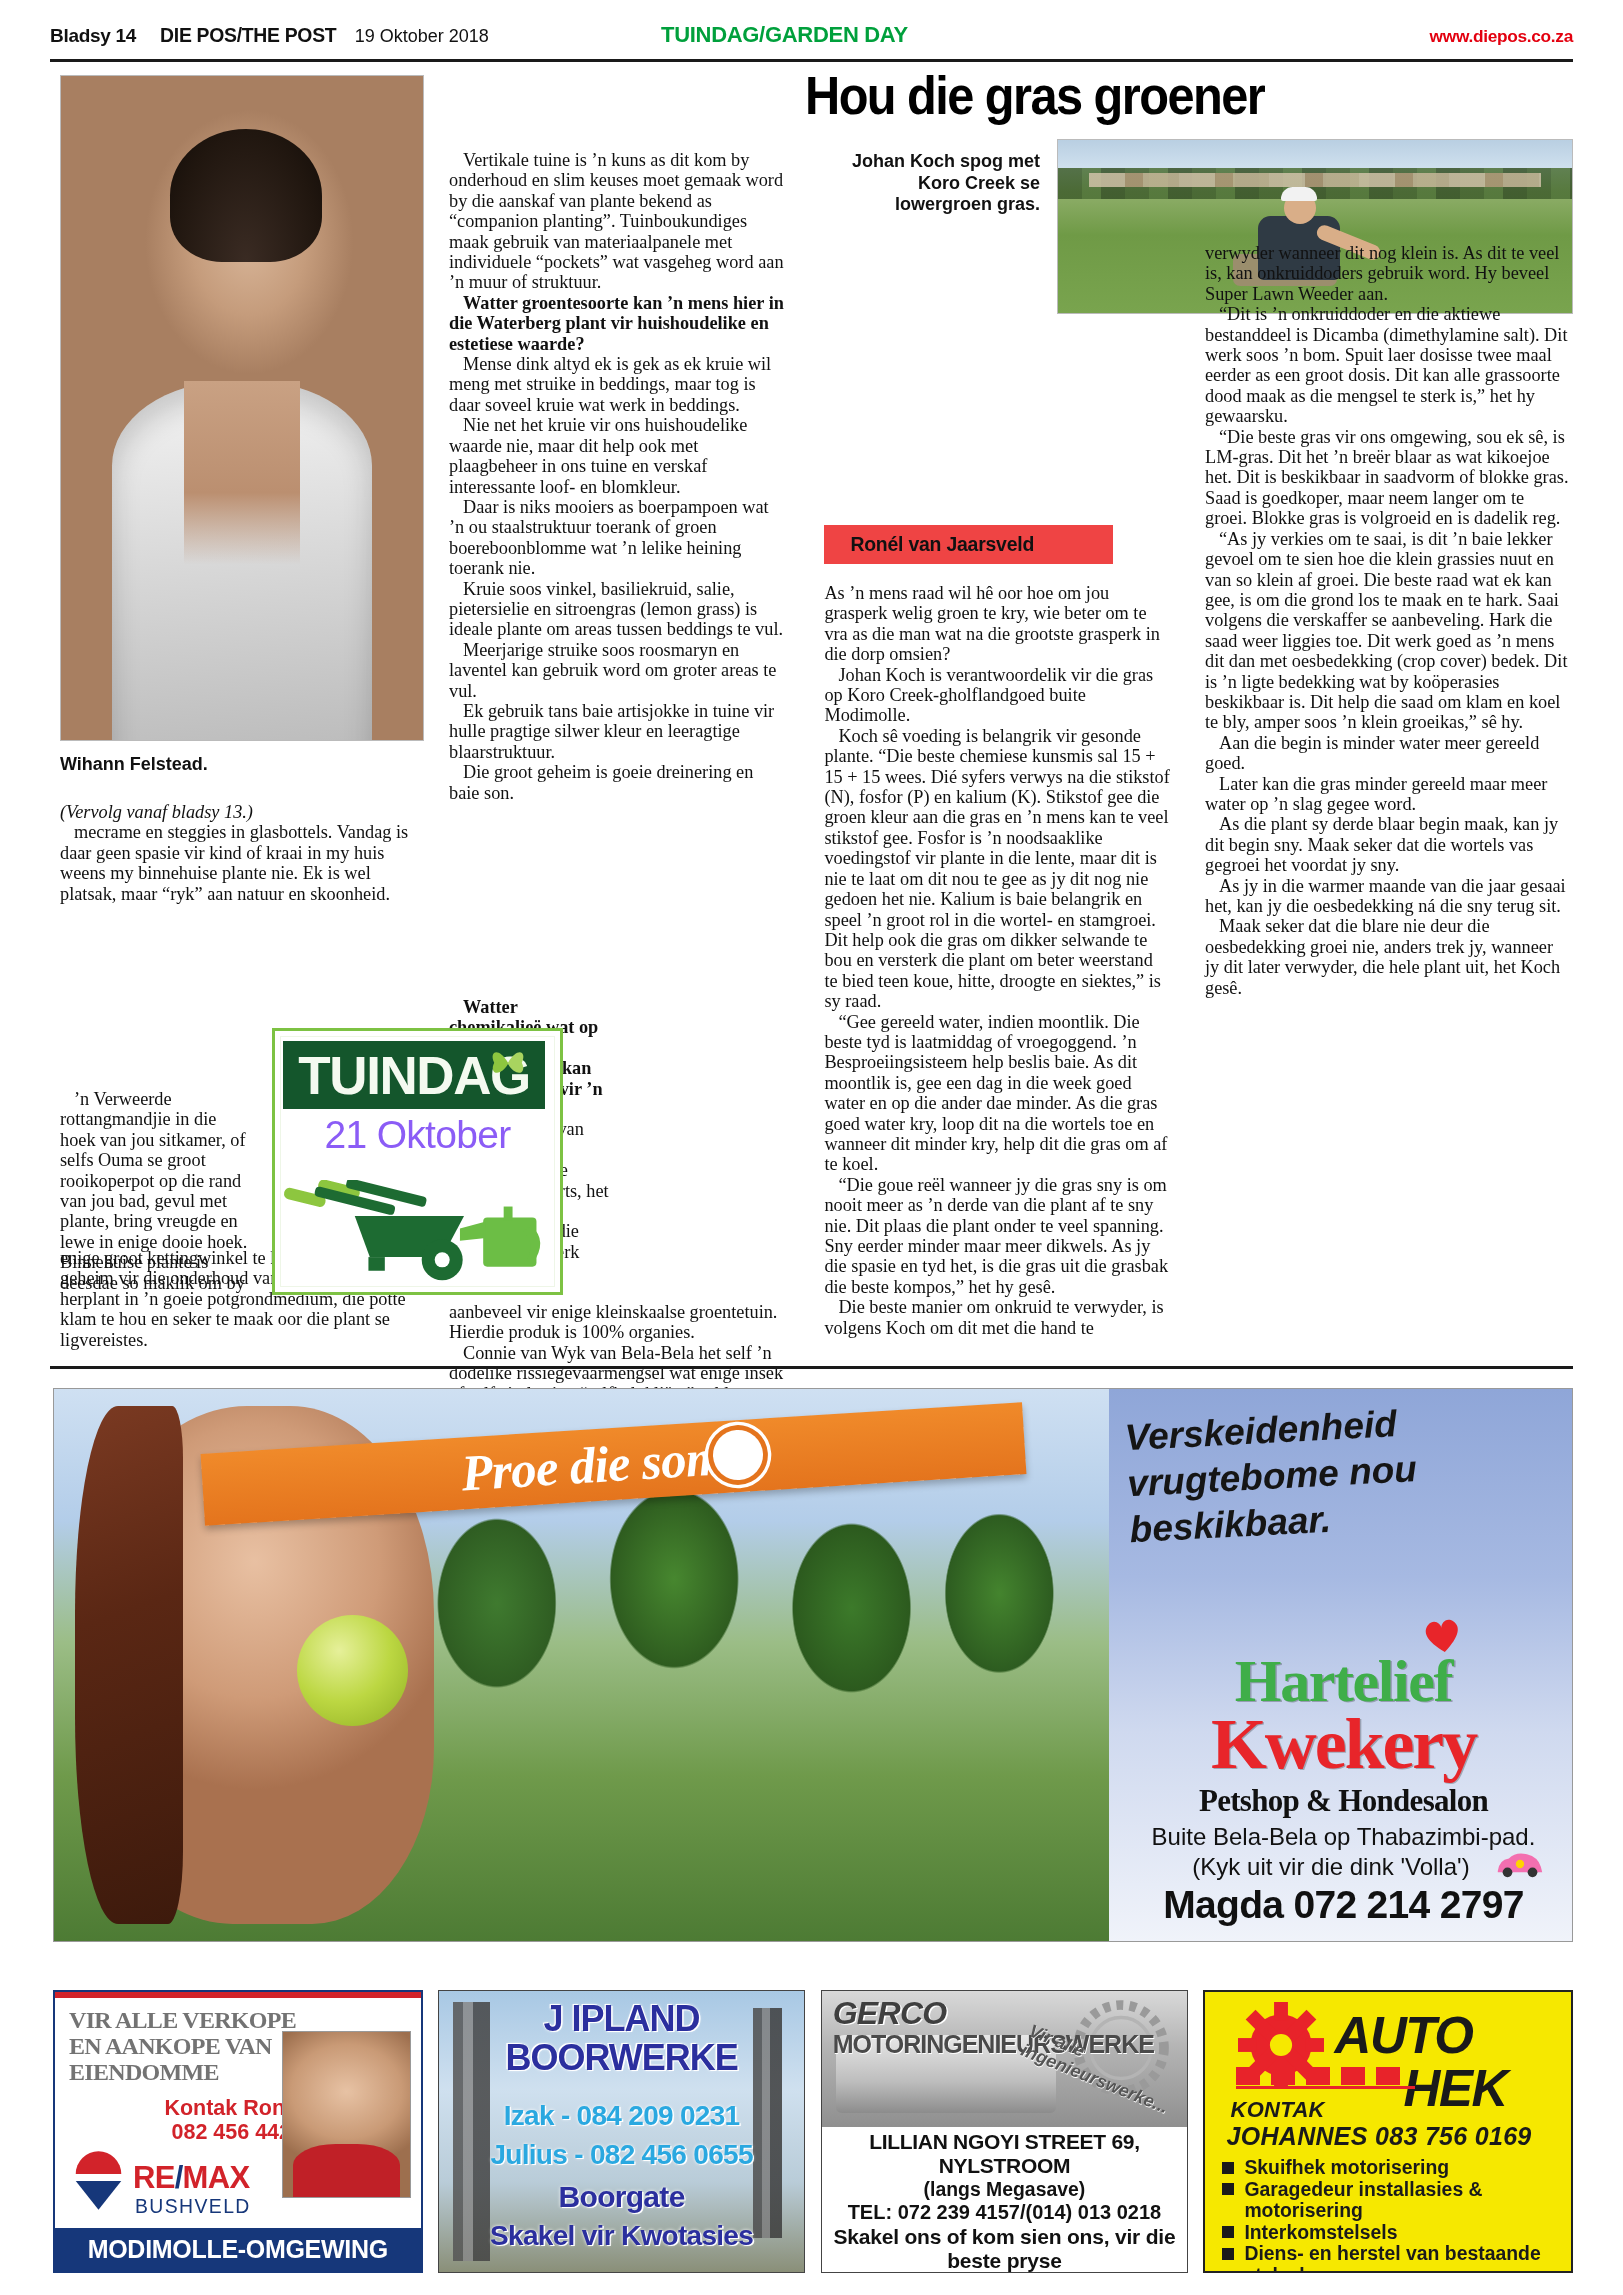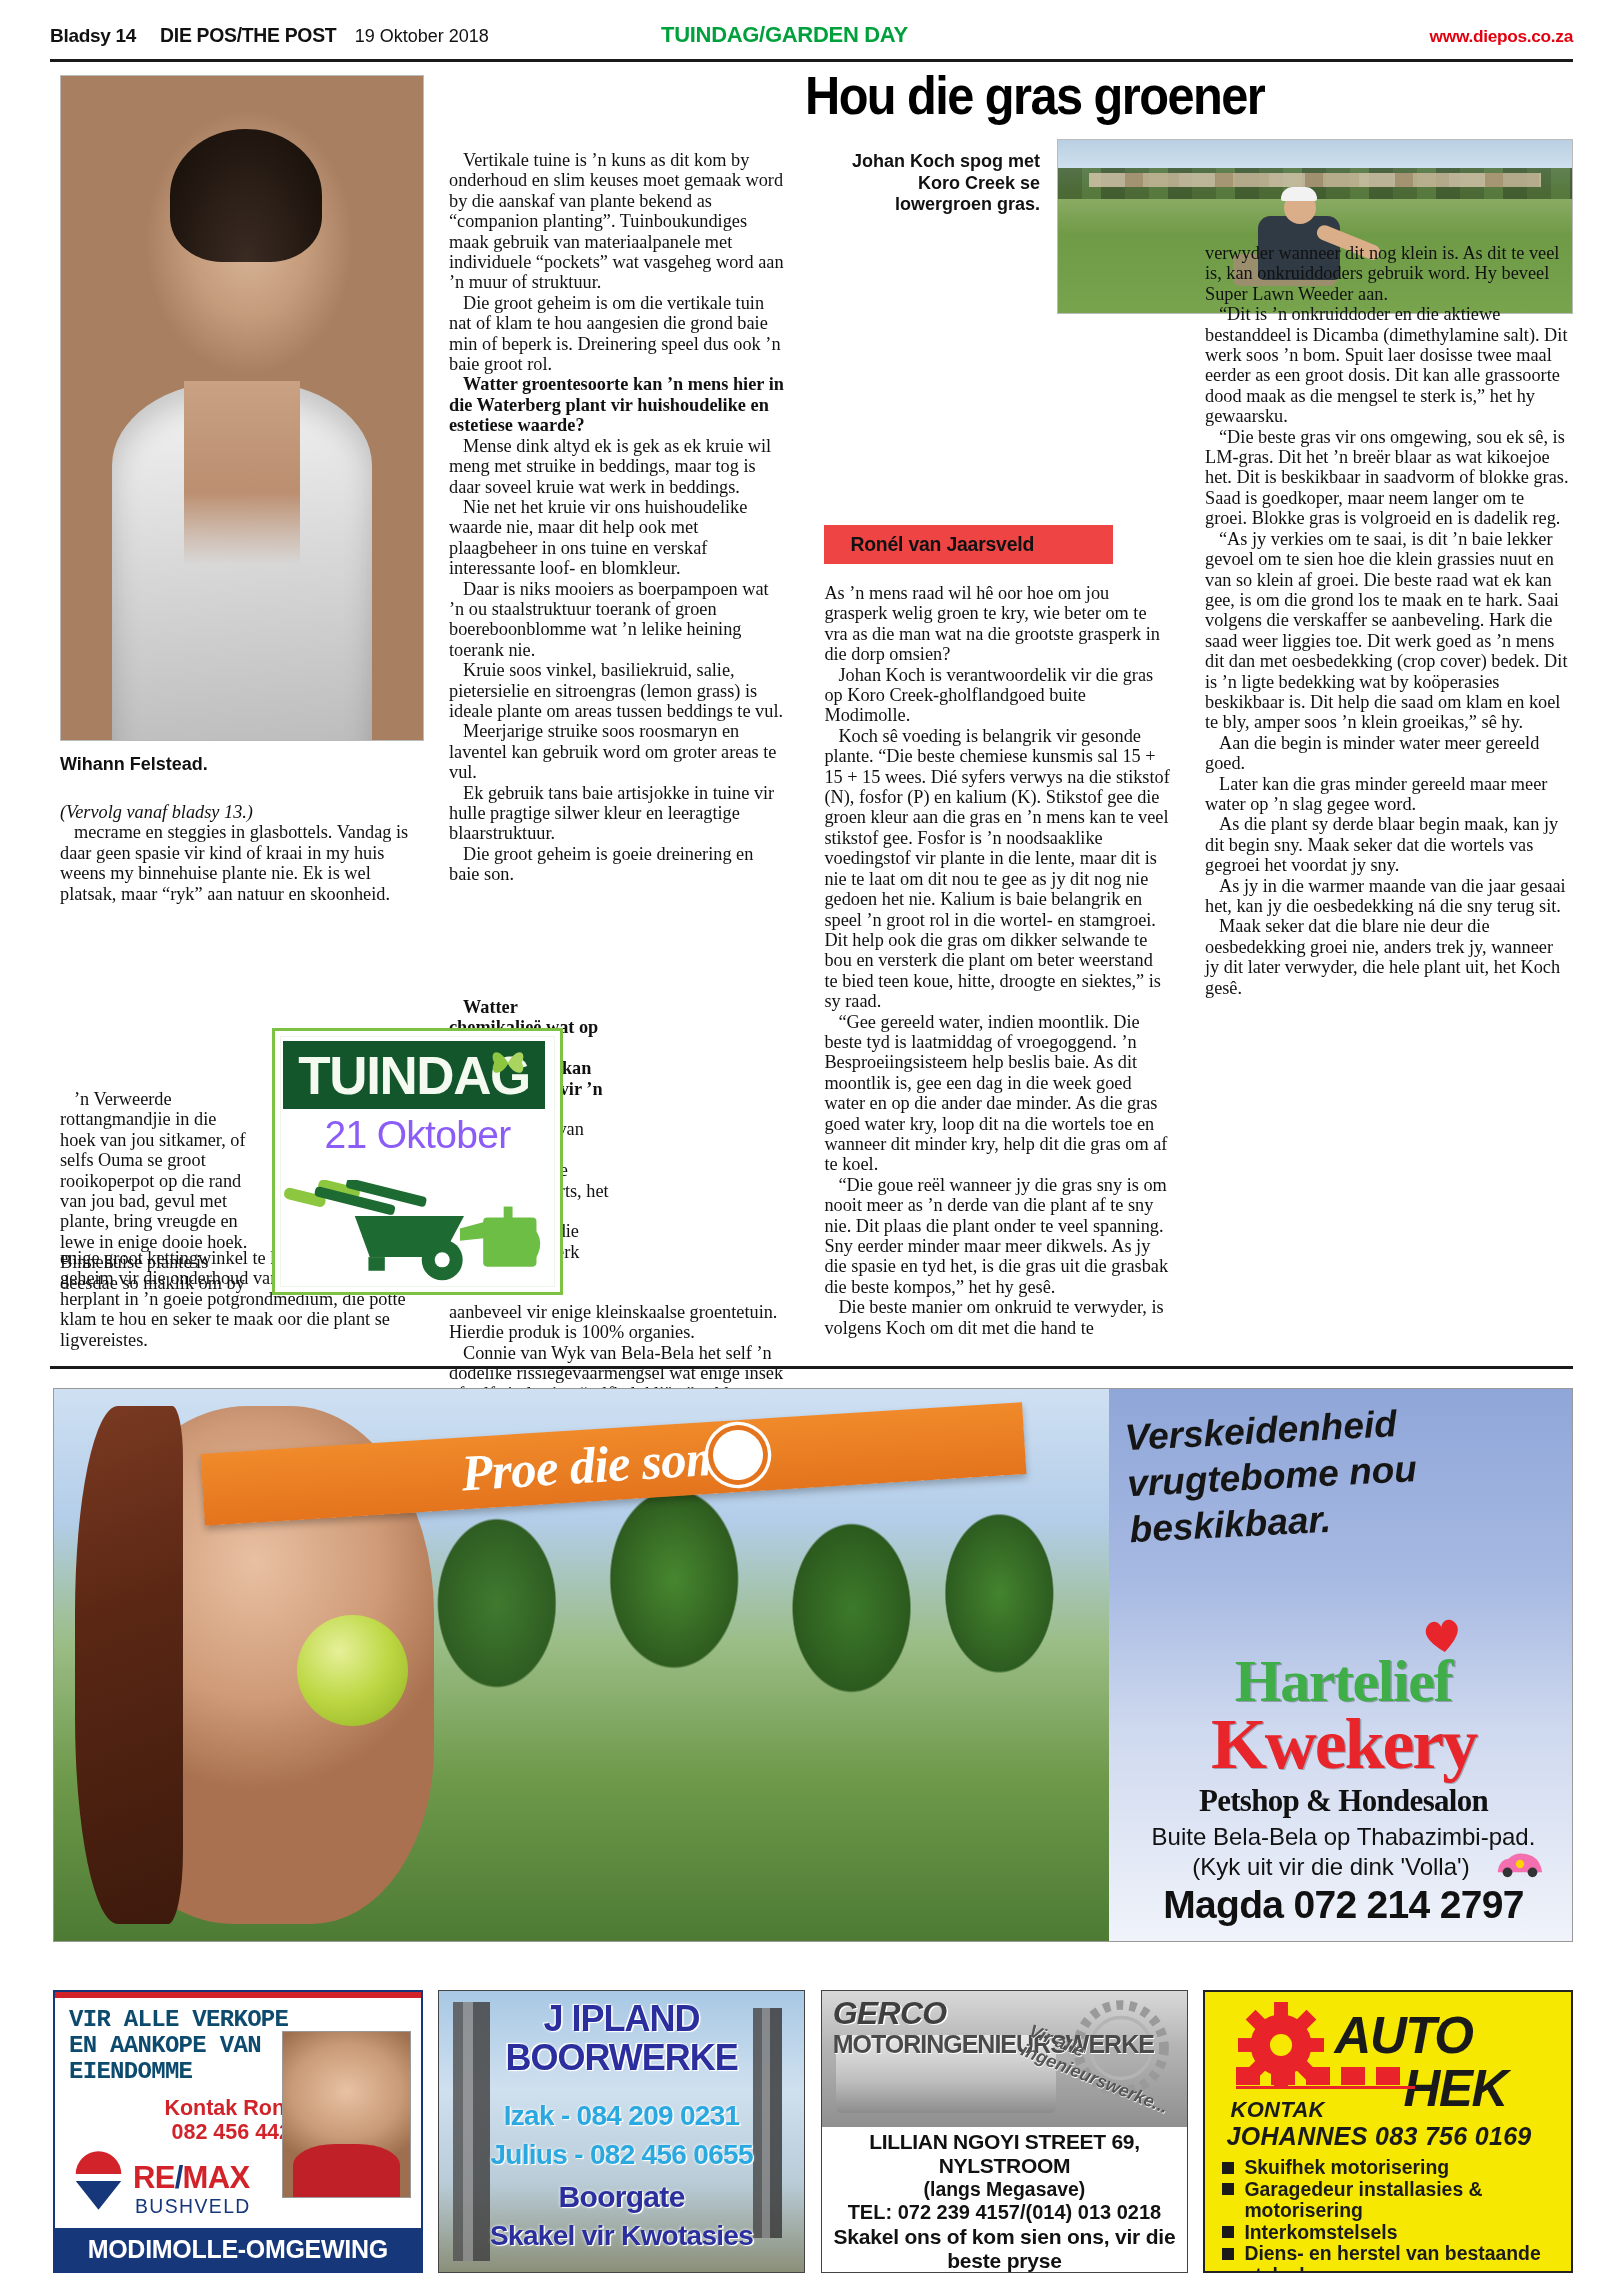--- a/index.html
+++ b/index.html
@@ -233,22 +233,22 @@
 
   
   .smallads{ position:absolute; left:53px; top:1990px; width:1520px; height:283px;
              display:flex; gap:15.3px; }
   .sad{ flex:1; border:1.4px solid #444; position:relative; overflow:hidden; background:#fff; }
 
   
   .remax{ background:#fff; border:2.1px solid #16377a; }
   .rx-topbar{ position:absolute; left:0; top:0; width:100%; height:6.2px; background:#d2232a; }
   .rx-head{ position:absolute; left:14px; top:15.3px; width:229px;
-            font-family:Liberation Mono, monospace; font-weight:bold; font-size:24px;
-            line-height:26px; color:#0c4a6e; letter-spacing:-0.7px; }
+            font-family:Liberation Serif, serif; font-weight:bold; font-size:24px;
+            line-height:26px; color:#737373; letter-spacing:-0.7px; }
   .rx-contact{ position:absolute; left:54px; top:105px; width:194px; text-align:right;
                font-family:"Liberation Sans", sans-serif; font-weight:bold; font-size:21.5px;
                line-height:23.6px; color:#d2232a; }
   .rx-balloon{ position:absolute; left:18px; top:154px; width:51px; height:67px; }
   .rx-logo{ position:absolute; left:78px; top:168px;
             font-family:"Liberation Sans", sans-serif; font-weight:bold; font-size:31px;
             letter-spacing:-0.7px; }
   .rx-logo .re{ color:#d2232a; } .rx-logo .sl{ color:#16377a; } .rx-logo .mx{ color:#d2232a; }
   .rx-bush{ position:absolute; left:80px; top:203px;
             font-family:"Liberation Sans", sans-serif; font-size:19.4px; color:#16377a;
@@ -365,21 +365,20 @@
   <div class="col c1b">
     <p>’n Verweerde rottangmandjie in die hoek van jou sitkamer, of selfs Ouma se groot rooikoperpot op die rand van jou bad, gevul met plante, bring vreugde en lewe in enige dooie hoek. Binnehuise plante is deesdae so maklik om by</p>
   </div>
 
   <div class="col c1c">
     <p class="noind">enige groot kettingwinkel te kry. Die groot geheim vir die onderhoud van die plante is om te herplant in ’n goeie potgrondmedium, die potte klam te hou en seker te maak oor die plant se ligvereistes.</p>
   </div>
 
   <div class="col c2a">
     <p>Vertikale tuine is ’n kuns as dit kom by onderhoud en slim keuses moet gemaak word by die aanskaf van plante bekend as “companion planting”. Tuinboukundiges maak gebruik van materiaalpanele met individuele “pockets” wat vasgeheg word aan ’n muur of struktuur.</p>
-    <p>Die groot geheim is om die vertikale tuin nat of klam te hou aangesien die grond baie min of beperk is. Dreinering speel dus ook ’n baie groot rol.</p>
     <p class="b">Watter groentesoorte kan ’n mens hier in die Waterberg plant vir huishoudelike en estetiese waarde?</p>
     <p>Mense dink altyd ek is gek as ek kruie wil meng met struike in beddings, maar tog is daar soveel kruie wat werk in beddings.</p>
     <p>Nie net het kruie vir ons huishoudelike waarde nie, maar dit help ook met plaagbeheer in ons tuine en verskaf interessante loof- en blomkleur.</p>
     <p>Daar is niks mooiers as boerpampoen wat ’n ou staalstruktuur toerank of groen boereboonblomme wat ’n lelike heining toerank nie.</p>
     <p>Kruie soos vinkel, basiliekruid, salie, pietersielie en sitroengras (lemon grass) is ideale plante om areas tussen beddings te vul.</p>
     <p>Meerjarige struike soos roosmaryn en laventel kan gebruik word om groter areas te vul.</p>
     <p>Ek gebruik tans baie artisjokke in tuine vir hulle pragtige silwer kleur en leeragtige blaarstruktuur.</p>
     <p>Die groot geheim is goeie dreinering en baie son.</p>
   </div>
 

